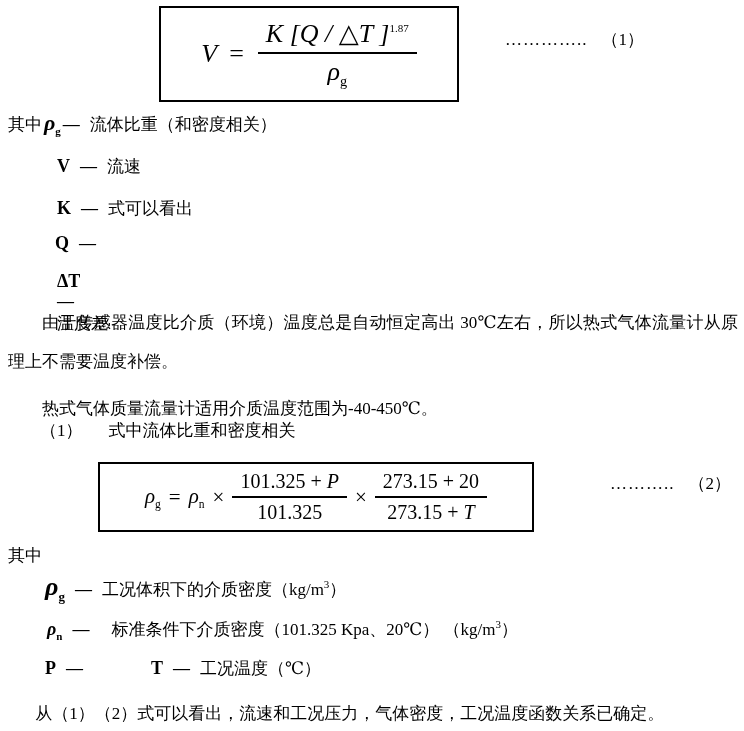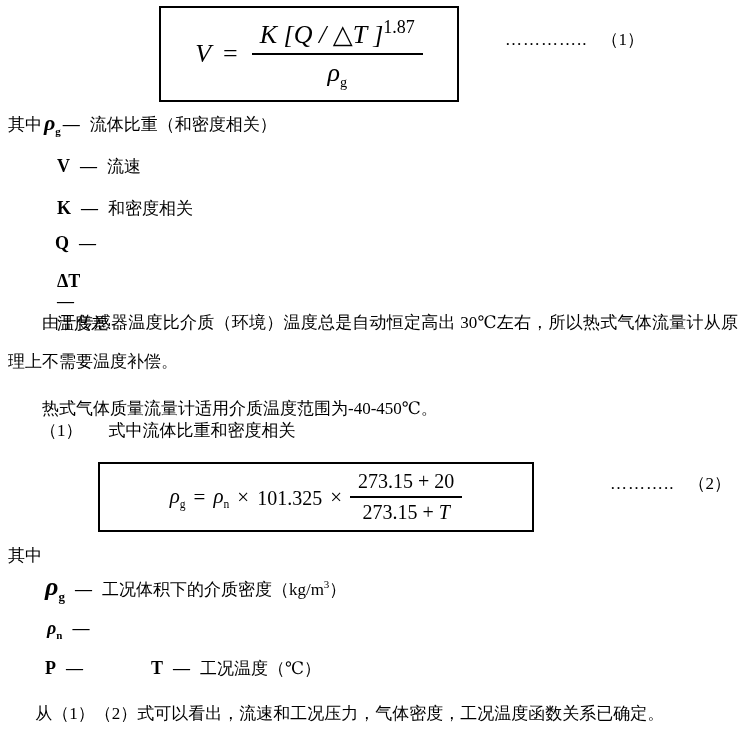--- a/index.html
+++ b/index.html
@@ -27,21 +27,21 @@
     align-items: center;
     justify-content: center;
   }
   .fbox1 { left: 159px; top: 6px; width: 296px; height: 92px; font-size: 26px; }
   .fbox2 { left: 98px; top: 462px; width: 432px; height: 66px; font-size: 21px; }
   .frac { display: inline-flex; flex-direction: column; align-items: center; text-align: center; }
   .fnum { padding: 0 8px 3px 8px; border-bottom: 2px solid #000; }
   .fden { padding-top: 3px; }
   .f1-lhs { margin-right: 12px; }
   .f1-eq { margin-right: 14px; }
-  .exp { font-size: 18px; font-style: normal; }
+  .exp { font-size: 11px; font-style: normal; }
   .fbox sub { font-size: 0.55em; font-style: normal; }
   .fbox2 .eq { margin: 0 8px; }
   .fbox2 .times { margin: 0 8px; font-style: normal; }
   .fbox2 .frac { font-size: 20px; }
 
   
   .dotsline { position: absolute; font-size: 17px; white-space: nowrap; letter-spacing: 1px; }
   .flabel { margin-left: 14px; letter-spacing: 0; }
 
   
@@ -97,21 +97,21 @@
       <span class="cn cn-text">流体比重（和密度相关）</span>
   </div>
   <div class="line d1-1">
     <span class="sym">V</span>
       <span class="dash">—</span>
       <span class="cn">流速</span>
   </div>
   <div class="line d1-2">
     <span class="sym">K</span>
       <span class="dash">—</span>
-      <span class="cn">和密度相关</span>
+      <span class="cn">式可以看出</span>
   </div>
   <div class="line d1-3">
     <span class="sym">Q</span>
       <span class="dash">—</span>
   </div>
   <div class="line d1-4">
     <span class="sym">ΔT</span>
       <span class="dash">—</span>
       <span class="cn">温度差</span>
   </div>
@@ -121,20 +121,21 @@
   <div class="para p3">
     <span>（1）</span><span class="p3-text">式中流体比重和密度相关</span>
   </div>
 
   <div class="fbox fbox2">
     <span class="it"><span>ρ</span><sub>g</sub></span>
     <span class="eq">=</span>
     <span class="it"><span>ρ</span><sub>n</sub></span>
     <span class="times">×</span>
     <span class="frac">
+      <span class="fnum"><span>101.325 + </span><span class="it">P</span></span>
       <span class="fden">101.325</span>
     </span>
     <span class="times">×</span>
     <span class="frac">
       <span class="fnum">273.15 + 20</span>
       <span class="fden"><span>273.15 + </span><span class="it">T</span></span>
     </span>
   </div>
   <div class="dotsline" style="left:610px; top:472px;">
     <span>………..</span><span class="flabel">（2）</span>
@@ -144,20 +145,21 @@
 
   <div class="line d2-rhog">
     <span class="rho-lg"><span>ρ</span><sub>g</sub></span>
       <span class="dash">—</span>
       <span class="cn"><span>工况体积下的介质密度（kg/m</span><sup class="unit-sup">3</sup><span>）</span></span>
   </div>
 
   <div class="line d2-rhon">
     <span class="rho-sm"><span>ρ</span><sub>n</sub></span>
       <span class="dash">—</span>
+      <span class="cn" style="margin-left:12px;"><span>标准条件下介质密度（101.325 Kpa、20℃） （kg/m</span><sup class="unit-sup">3</sup><span>）</span></span>
   </div>
 
   <div class="line d2-pt">
     <span class="sym">P</span>
       <span class="dash">—</span>
       <span class="pt-spacer"></span>
       <span class="sym">T</span>
       <span class="dash">—</span>
       <span class="cn">工况温度（℃）</span>
   </div>

